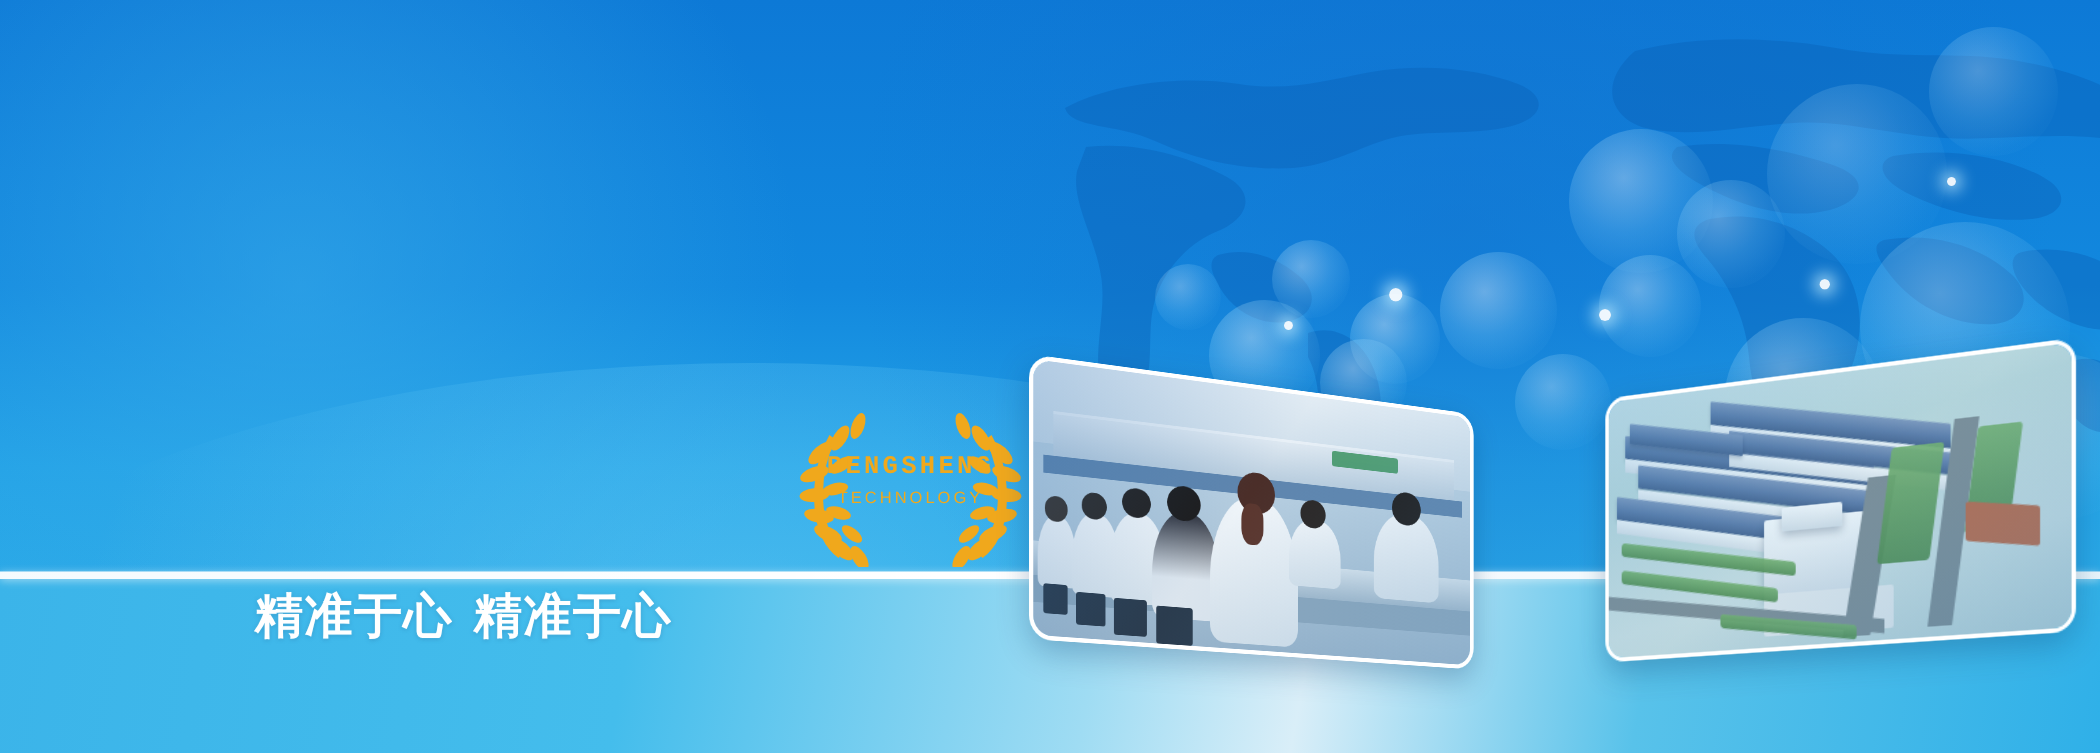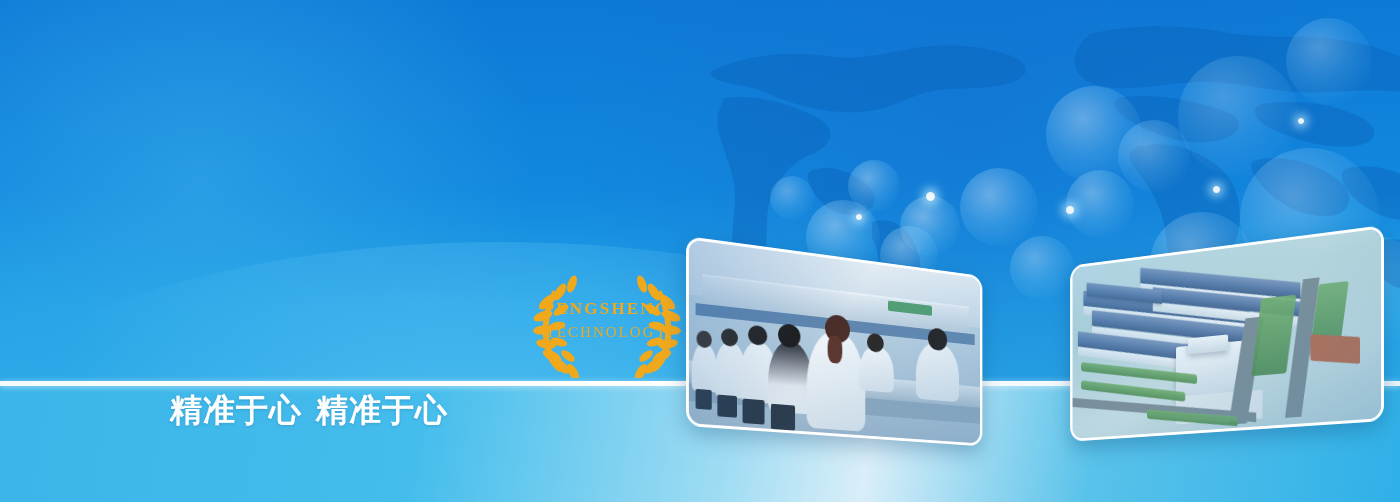--- a/index.html
+++ b/index.html
@@ -88,25 +88,25 @@
     width:160px; height:110px;
   }
   .badge svg{ position:absolute; inset:0; width:100%; height:100%; }
   .badge-text{
     position:absolute; inset:0;
     display:flex; flex-direction:column; align-items:center; justify-content:center;
     padding-bottom:6px;
   }
   .badge-main{
     color:#f0a81c; font-size:17px; font-weight:bold; letter-spacing:2.2px;
-    font-family:Liberation Serif, serif;
+    font-family:Liberation Mono, monospace;
   }
   .badge-sub{
-    color:#f0a81c; font-size:15px; letter-spacing:2px; margin-top:5px;
-    font-family:Liberation Serif, serif;
+    color:#f0a81c; font-size:11px; letter-spacing:2px; margin-top:5px;
+    font-family:Liberation Sans, sans-serif;
   }
 
   
   .photos{ position:absolute; left:0; top:0; width:100%; height:100%; pointer-events:none; }
   .photo{
     position:absolute;
     border:3px solid #ffffff;
     border-radius:16px;
     overflow:hidden;
     box-shadow:0 8px 22px rgba(10,60,110,.30);

